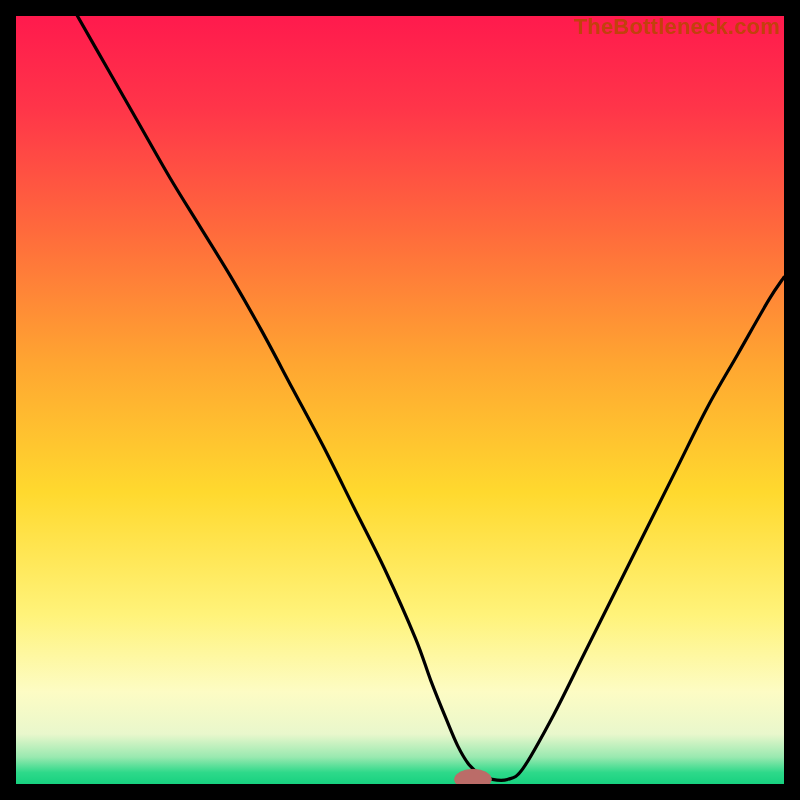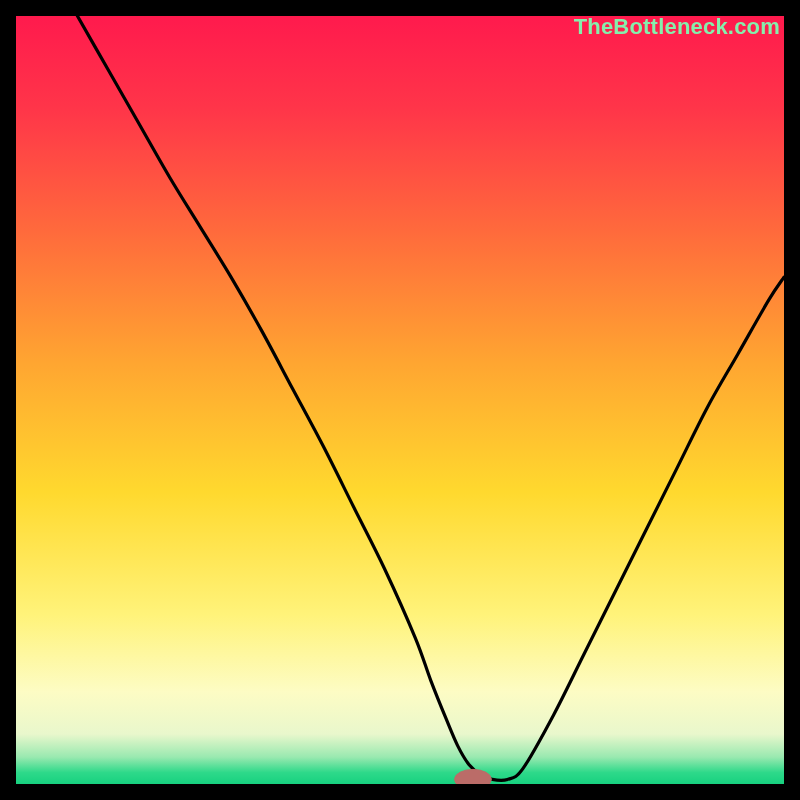--- a/index.html
+++ b/index.html
@@ -16,21 +16,21 @@
     left: 16px;
     top: 16px;
     width: 768px;
     height: 768px;
     background: #000;
   }
   .watermark {
     position: absolute;
     top: -2px;
     right: 4px;
-    color: #86efac;
+    color: #c2410c;
     font-size: 22px;
     font-weight: 600;
     letter-spacing: 0.2px;
     z-index: 10;
   }
   svg {
     display: block;
   }
 </style>
 </head>

